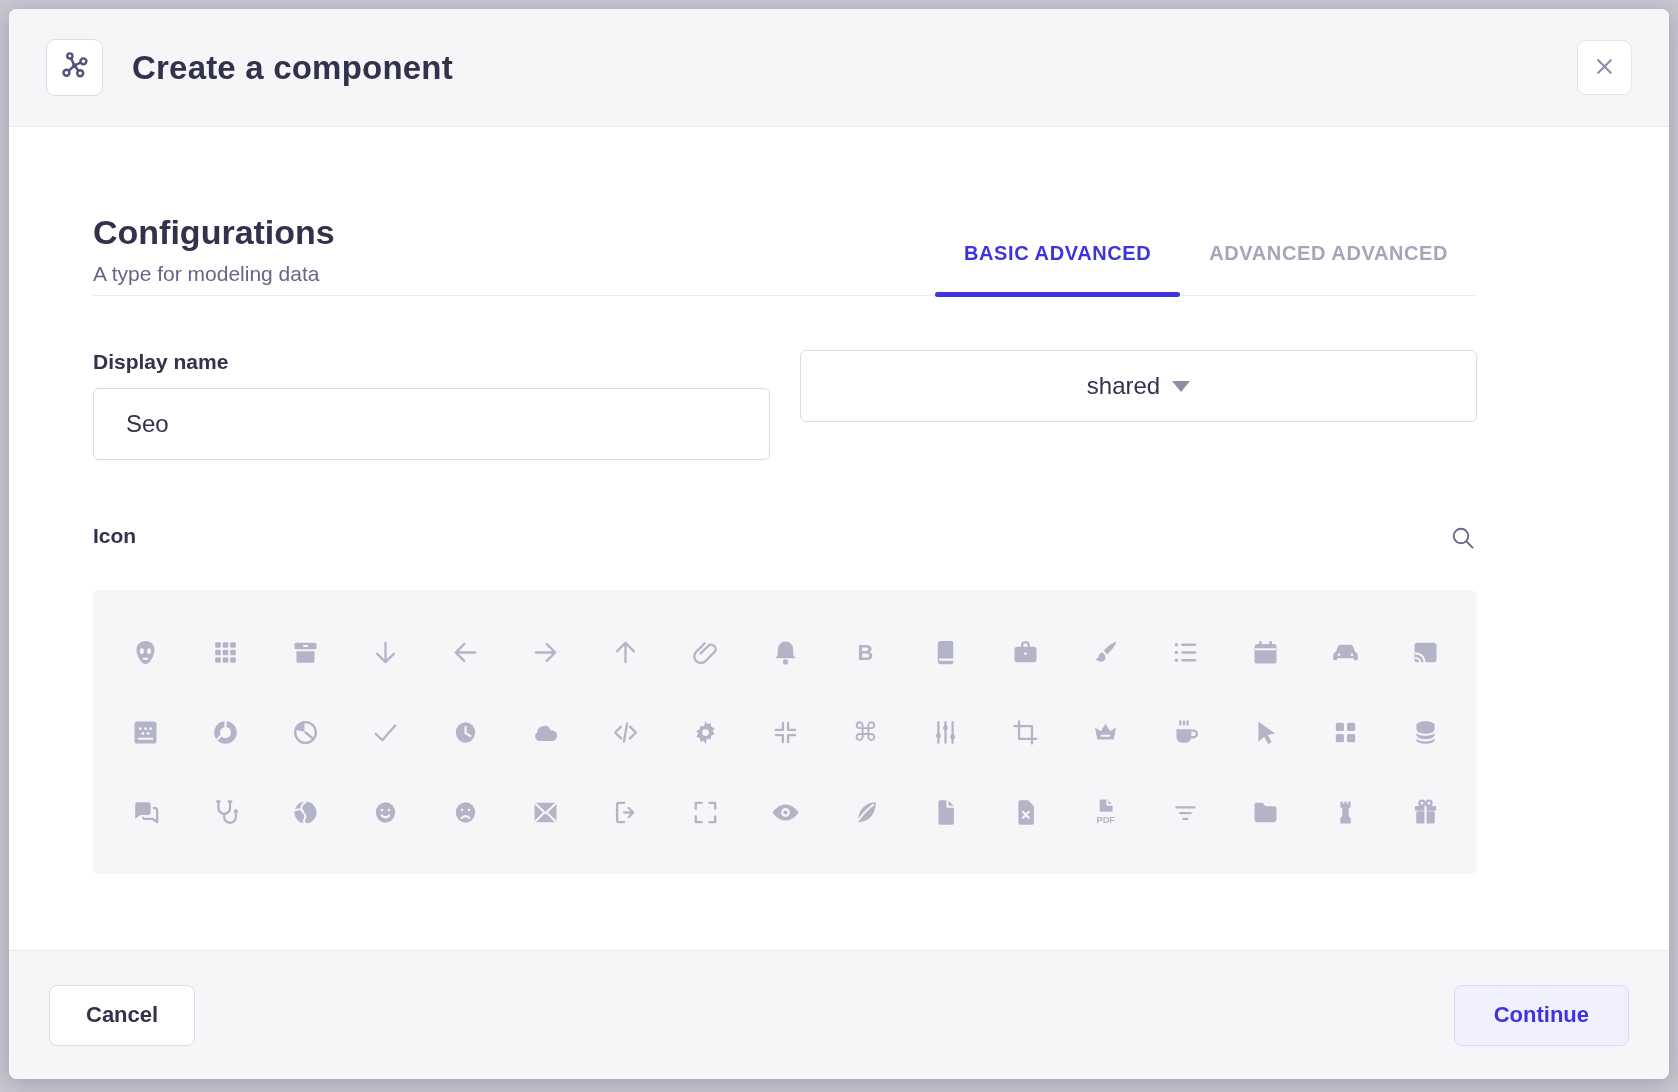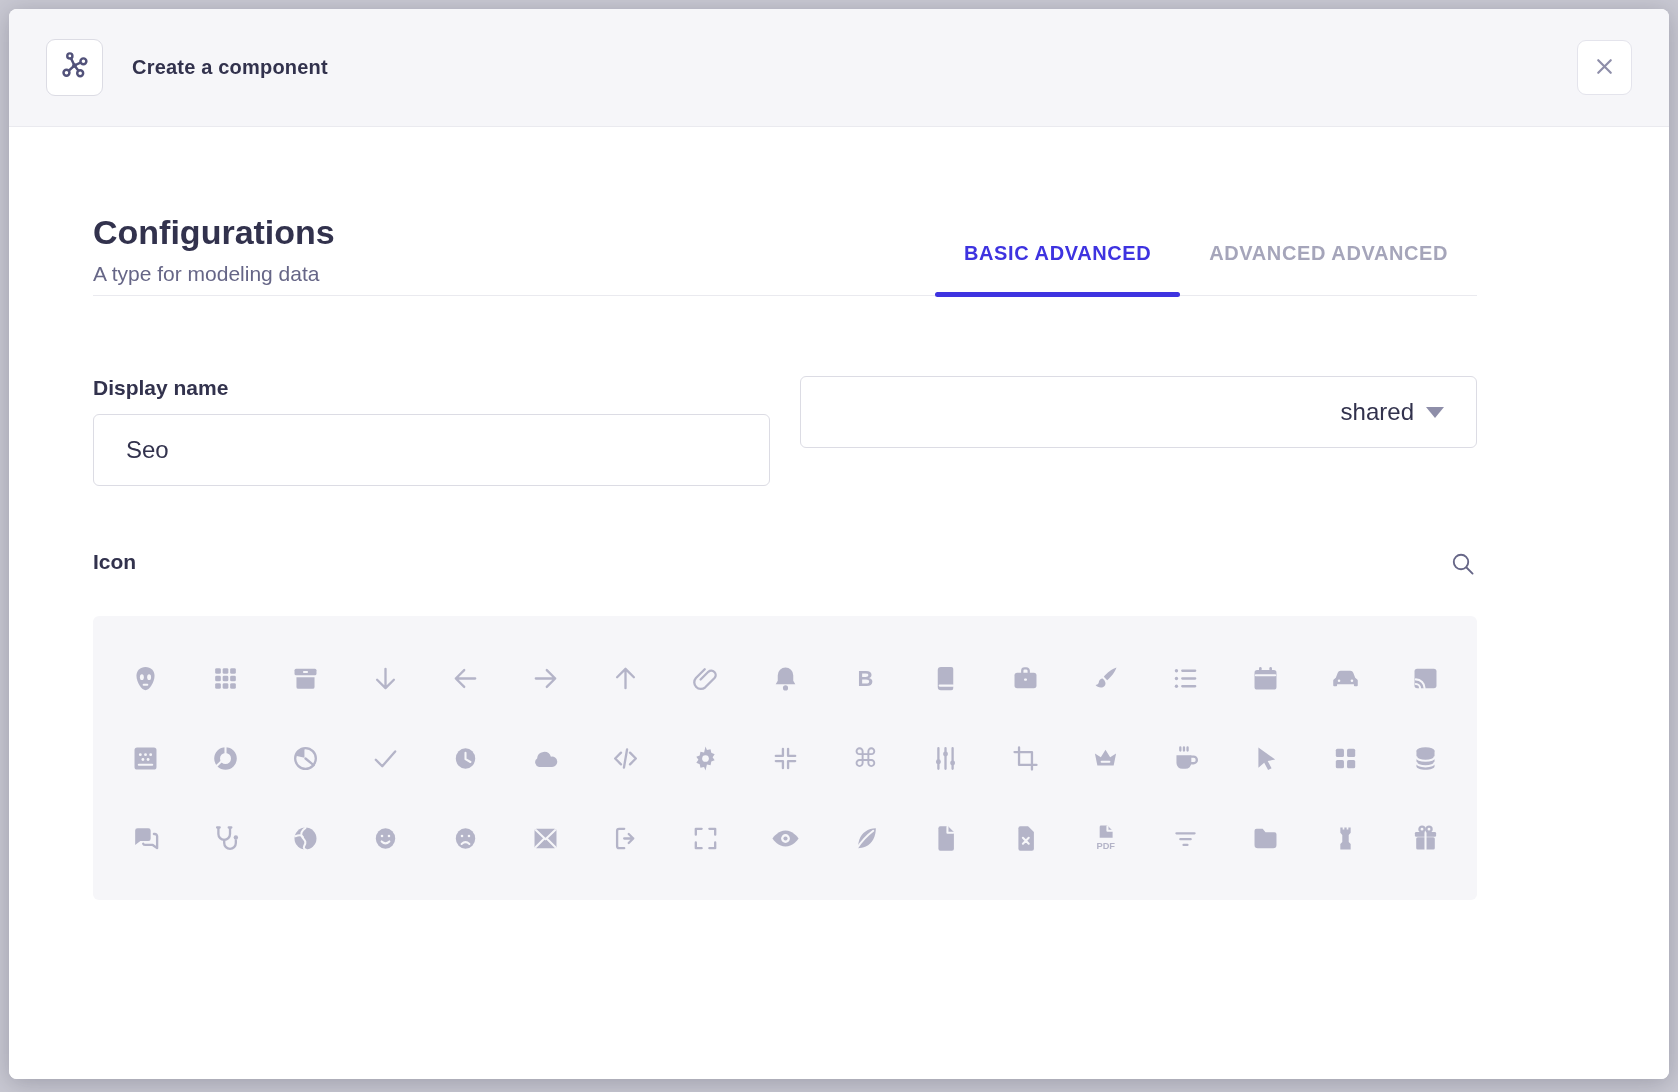--- a/index.html
+++ b/index.html
@@ -26,21 +26,21 @@
   .modal-header{
     height:118px;flex:0 0 auto;background:var(--panel-bg);
     border-bottom:1px solid var(--line);
     display:flex;align-items:center;padding:0 37px;
   }
   .component-badge{
     width:57px;height:57px;background:#fff;border:1px solid var(--input-border);
     border-radius:9px;display:flex;align-items:center;justify-content:center;
     margin-right:29px;flex:0 0 auto;
   }
-  .modal-title{font-size:20px;font-weight:bold;letter-spacing:.2px;}
+  .modal-title{font-size:33px;font-weight:bold;letter-spacing:.2px;}
   .spacer{flex:1;}
   .close-btn{
     width:55px;height:55px;background:#fff;border:1px solid #e4e4ec;
     border-radius:9px;display:flex;align-items:center;justify-content:center;
     cursor:pointer;
   }
   
   .modal-body{flex:1;background:#fff;padding:0 192px 0 84px;overflow:hidden;}
   .section-head{
     margin-top:86px;display:flex;justify-content:space-between;align-items:flex-end;
@@ -52,29 +52,29 @@
   .tabs{display:flex;}
   .tab{
     position:relative;padding:0 29px 30px;font-size:20px;font-weight:bold;
     letter-spacing:.6px;color:var(--tab-inactive);cursor:pointer;white-space:nowrap;
   }
   .tab.active{color:var(--primary);}
   .tab.active::after{
     content:"";position:absolute;left:0;right:0;bottom:-2px;height:5px;
     background:var(--primary);border-radius:3px;
   }
-  .form-grid{display:grid;grid-template-columns:1fr 1fr;gap:30px;margin-top:80px;}
+  .form-grid{display:grid;grid-template-columns:1fr 1fr;gap:30px;margin-top:54px;}
   .field-label{font-size:21px;font-weight:bold;color:var(--text);margin-bottom:14px;}
   .text-input,.select-box{
     width:100%;height:72px;border:1px solid var(--input-border);border-radius:6px;
     background:#fff;font-size:24px;color:var(--text);
     padding:0 32px;font-family:"Liberation Sans",sans-serif;
   }
   .text-input{outline:none;}
-  .select-box{display:flex;align-items:center;justify-content:flex-end;cursor:pointer;}
+  .select-box{display:flex;align-items:center;justify-content:center;cursor:pointer;}
   .caret{
     width:0;height:0;border-left:9px solid transparent;border-right:9px solid transparent;
     border-top:11px solid #8e8ea9;margin-left:12px;flex:0 0 auto;
   }
   .icon-head{margin-top:64px;display:flex;justify-content:space-between;align-items:flex-start;}
   .search-btn{background:none;border:none;cursor:pointer;display:flex;padding:0;}
   .icon-panel{
     margin-top:35px;background:var(--panel-bg);border-radius:6px;
     padding:22px 12px;display:grid;grid-template-columns:repeat(17,1fr);
   }
@@ -495,14 +495,18 @@
             <rect x="3.8" y="7" width="16.4" height="3.6" rx="1"></rect>
             <path d="M12 7.5v13" stroke="#f6f6f9" fill="none" stroke-width="1.6" stroke-linecap="round" stroke-linejoin="round"></path>
             <circle cx="9.3" cy="4.8" r="2" fill="none" stroke="currentColor" stroke-width="1.8"></circle>
             <circle cx="14.7" cy="4.8" r="2" fill="none" stroke="currentColor" stroke-width="1.8"></circle>
           </svg>
         </div>
       </div>
 
   </div>
 
+  <div class="modal-footer">
+    <button class="btn btn-cancel">Cancel</button>
+    <button class="btn btn-continue">Continue</button>
+  </div>
 
 </div>
 
 </body></html>

